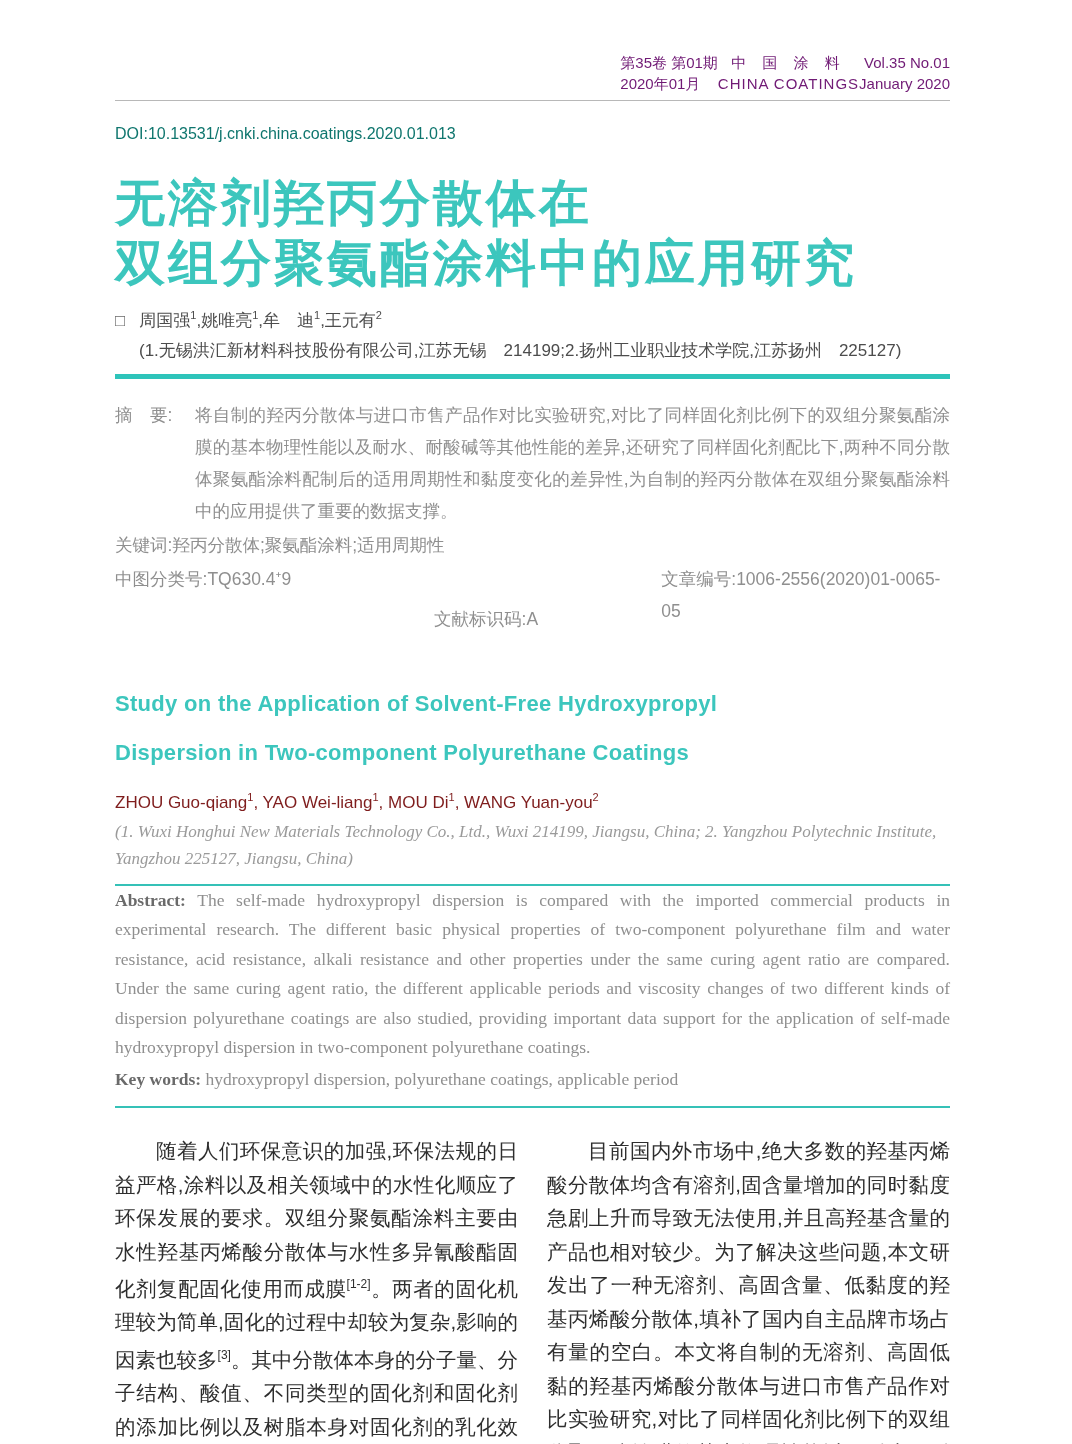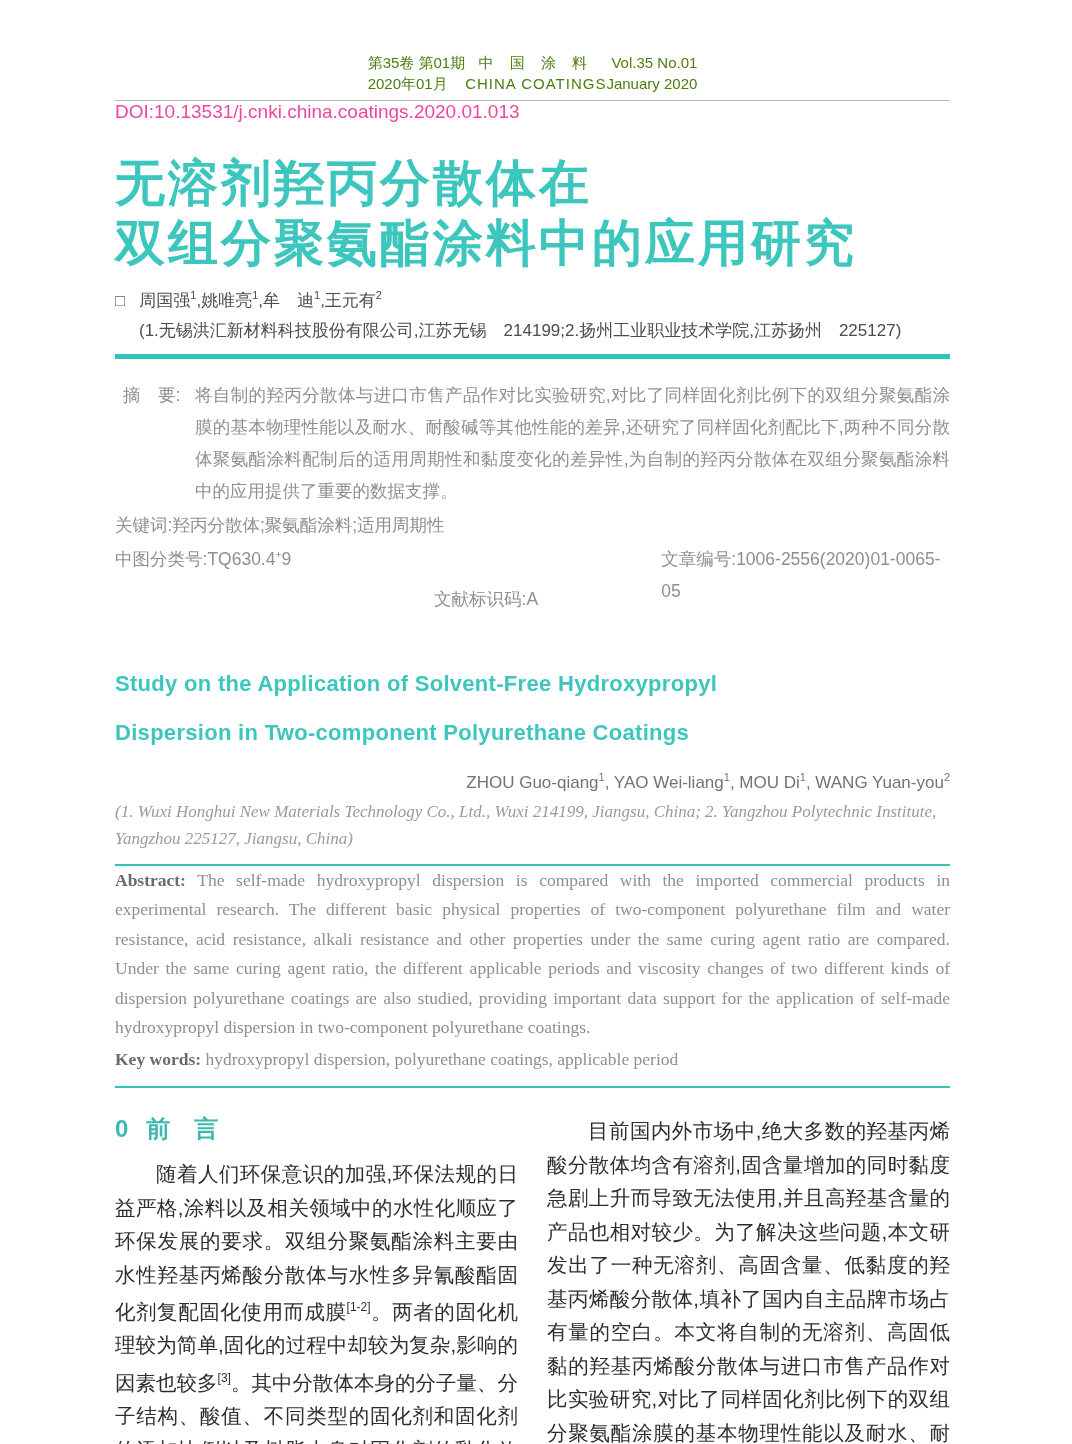--- a/index.html
+++ b/index.html
@@ -1,47 +1,47 @@
 <!DOCTYPE html>
 <html><head>
 <meta charset="utf-8">
 <style>
   html,body{margin:0;padding:0;background:#ffffff;}
   body{width:1072px;height:1444px;font-family:"Liberation Sans",sans-serif;-webkit-font-smoothing:antialiased;}
   .page{position:relative;box-sizing:border-box;width:1072px;height:1444px;padding:52px 122px 0 115px;overflow:hidden;}
 
   
-  .hdr{display:flex;justify-content:center;align-items:flex-start;color:#4d7c0f;font-size:15px;line-height:21px;}
+  .hdr{display:flex;justify-content:flex-end;align-items:flex-start;color:#701a75;font-size:15px;line-height:21px;}
   .hdr .c{text-align:center;}
   .hdr .r{text-align:right;}
   .hdr-rule{border-bottom:1px solid #b8b8b8;margin-top:6px;}
-  .doi{color:#ec4899;font-size:19px;margin-top:0;}
+  .doi{color:#0f766e;font-size:16px;margin-top:24px;}
 
   
   .title-cn{margin-top:30px;color:#3cc6bd;font-size:50px;line-height:60px;font-weight:800;letter-spacing:3px;}
 
   
   .authors-cn{margin-top:16px;color:#4c4c4c;font-size:17px;}
   .authors-cn .marker{margin-right:14px;color:#6a6a6a;}
   .authors-cn sup, .authors-en sup{font-size:11px;}
   .affil-cn{margin-top:7px;padding-left:24px;color:#4c4c4c;font-size:17px;}
   .teal-bar{height:5px;background:#2ec4ba;margin-top:12px;}
 
   
   .abs-cn{margin-top:20px;color:#8f8f8f;font-size:17.5px;line-height:32px;}
   .abs-row{position:relative;padding-left:80px;text-align:justify;}
-  .abs-label{position:absolute;left:8px;top:0;}
+  .abs-label{position:absolute;left:0;top:0;}
   .kw-row{margin-top:2px;}
   .meta-row{display:flex;margin-top:2px;}
   .meta-row .m1{width:330px;}
   .meta-row .m2{width:235px;margin-top:40px;}
 
   
   .title-en{margin-top:44px;color:#3cc6bd;font-size:22px;line-height:49px;font-weight:700;letter-spacing:.3px;}
-  .authors-en{margin-top:14px;color:#737373;font-size:17px;text-align:right;}
+  .authors-en{margin-top:14px;color:#7f1d1d;font-size:17px;}
   .affil-en{margin-top:5px;color:#9a9a9a;font-size:17px;line-height:27px;font-style:italic;font-family:"Liberation Serif",serif;}
   .teal-line{height:2px;background:#35c1b7;margin-top:12px;}
 
   
   .abs-en{margin-top:0;color:#8f8f8f;font-size:17.5px;line-height:29.5px;font-family:"Liberation Serif",serif;text-align:justify;}
   .abs-en b{color:#6a6a6a;}
   .kw-en{margin-top:2px;text-align:left;}
 
   
   .cols{display:flex;gap:29px;margin-top:26px;}
@@ -112,23 +112,20 @@
 
   <div class="abs-en">
     <div><b>Abstract:</b><span> The self-made hydroxypropyl dispersion is compared with the imported commercial products in experimental research. The different basic physical properties of two-component polyurethane film and water resistance, acid resistance, alkali resistance and other properties under the same curing agent ratio are compared. Under the same curing agent ratio, the different applicable periods and viscosity changes of two different kinds of dispersion polyurethane coatings are also studied, providing important data support for the application of self-made hydroxypropyl dispersion in two-component polyurethane coatings.</span></div>
     <div class="kw-en"><b>Key words:</b><span> hydroxypropyl dispersion, polyurethane coatings, applicable period</span></div>
   </div>
 
   <div class="teal-line"></div>
 
   <div class="cols">
     <div class="col">
-      <div class="sec-head">
-        <span class="num">0</span><span>前　言</span>
-      </div>
       <div class="body-cn"><span>随着人们环保意识的加强,环保法规的日益严格,涂料以及相关领域中的水性化顺应了环保发展的要求。双组分聚氨酯涂料主要由水性羟基丙烯酸分散体与水性多异氰酸酯固化剂复配固化使用而成膜</span><sup>[1-2]</sup><span>。两者的固化机理较为简单,固化的过程中却较为复杂,影响的因素也较多</span><sup>[3]</sup><span>。其中分散体本身的分子量、分子结构、酸值、不同类型的固化剂和固化剂的添加比例以及树脂本身对固化剂的乳化效果、相容性等均对固化过程产生较为明显的影响</span></div>
     </div>
     <div class="col">
       <div class="body-cn">目前国内外市场中,绝大多数的羟基丙烯酸分散体均含有溶剂,固含量增加的同时黏度急剧上升而导致无法使用,并且高羟基含量的产品也相对较少。为了解决这些问题,本文研发出了一种无溶剂、高固含量、低黏度的羟基丙烯酸分散体,填补了国内自主品牌市场占有量的空白。本文将自制的无溶剂、高固低黏的羟基丙烯酸分散体与进口市售产品作对比实验研究,对比了同样固化剂比例下的双组分聚氨酯涂膜的基本物理性能以及耐水、耐酸碱等其他性能的差异。还研究了同样固化剂配比下,两种不同分散体聚氨酯涂料适用周期性和黏度变化的差异性,为自制的羟丙分散体在双组分聚氨酯涂料中的应用提供了重</div>
     </div>
   </div>
 
 </div>
 
 </body></html>

